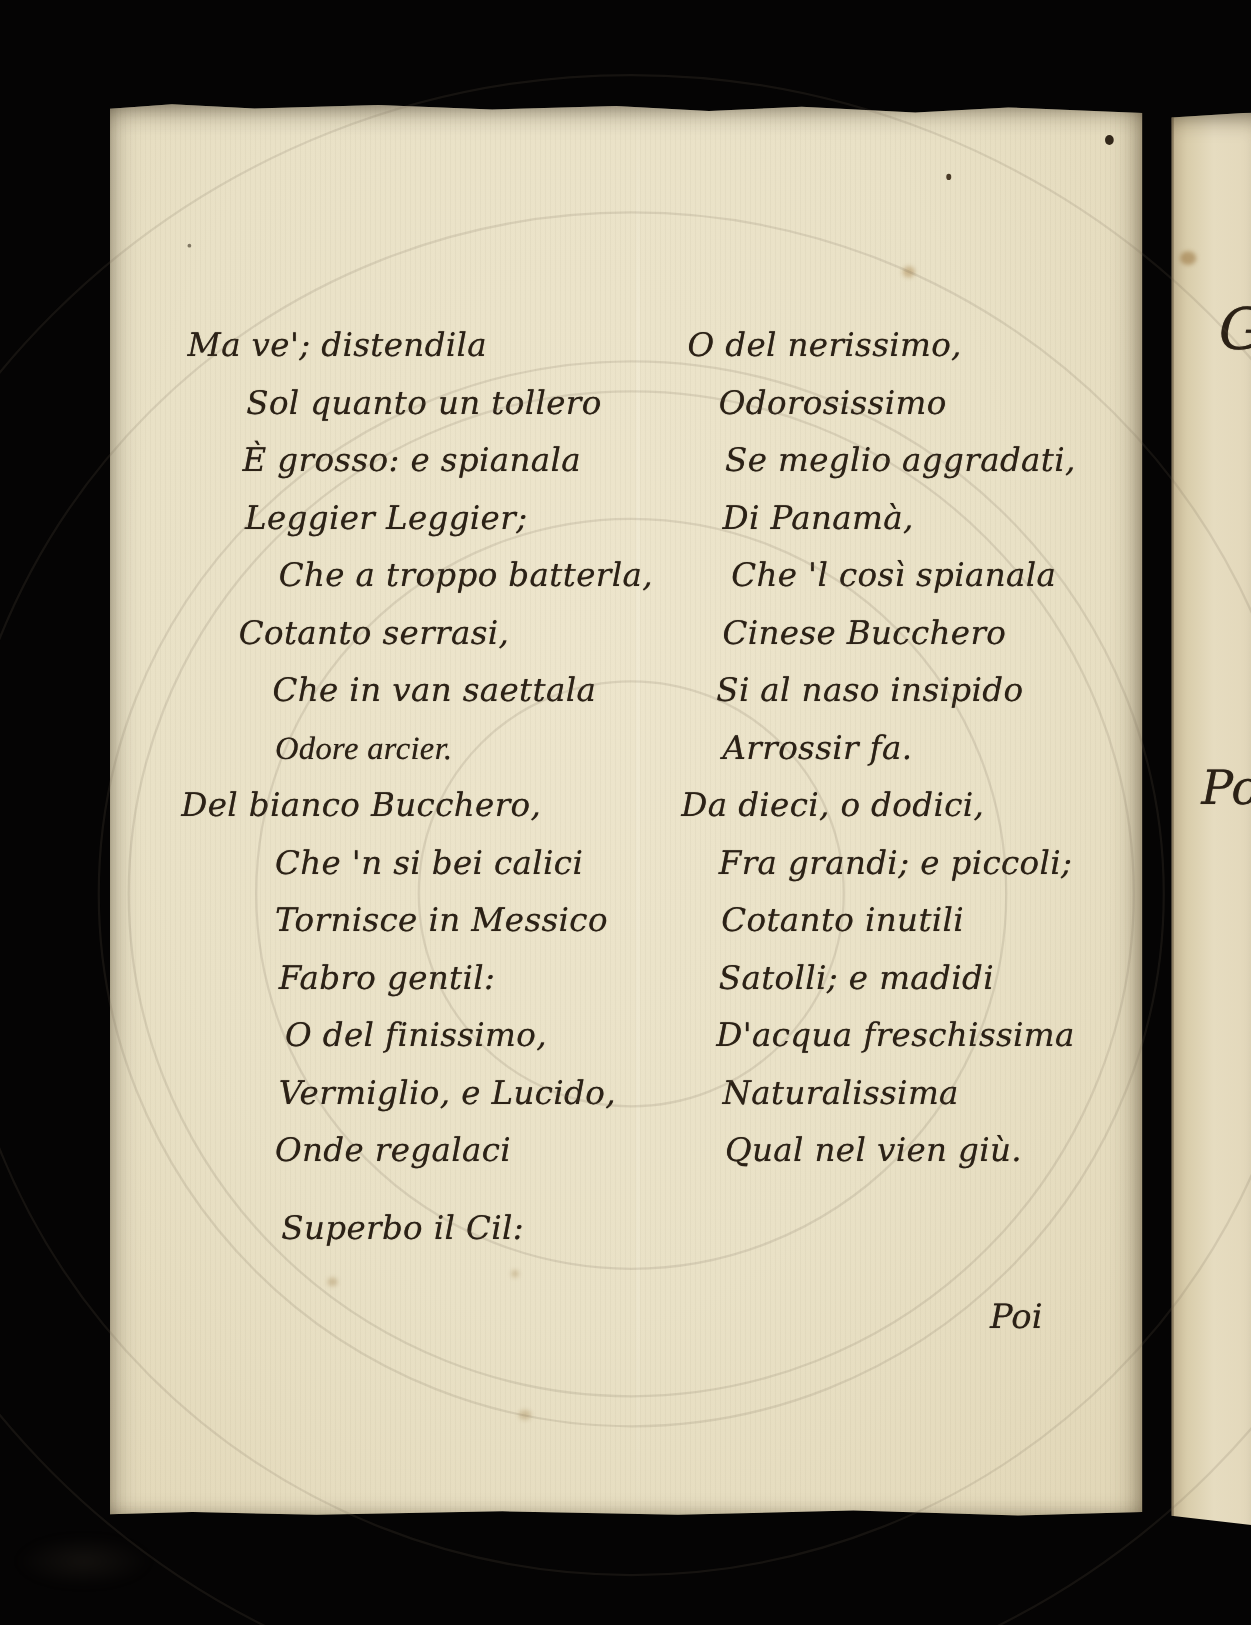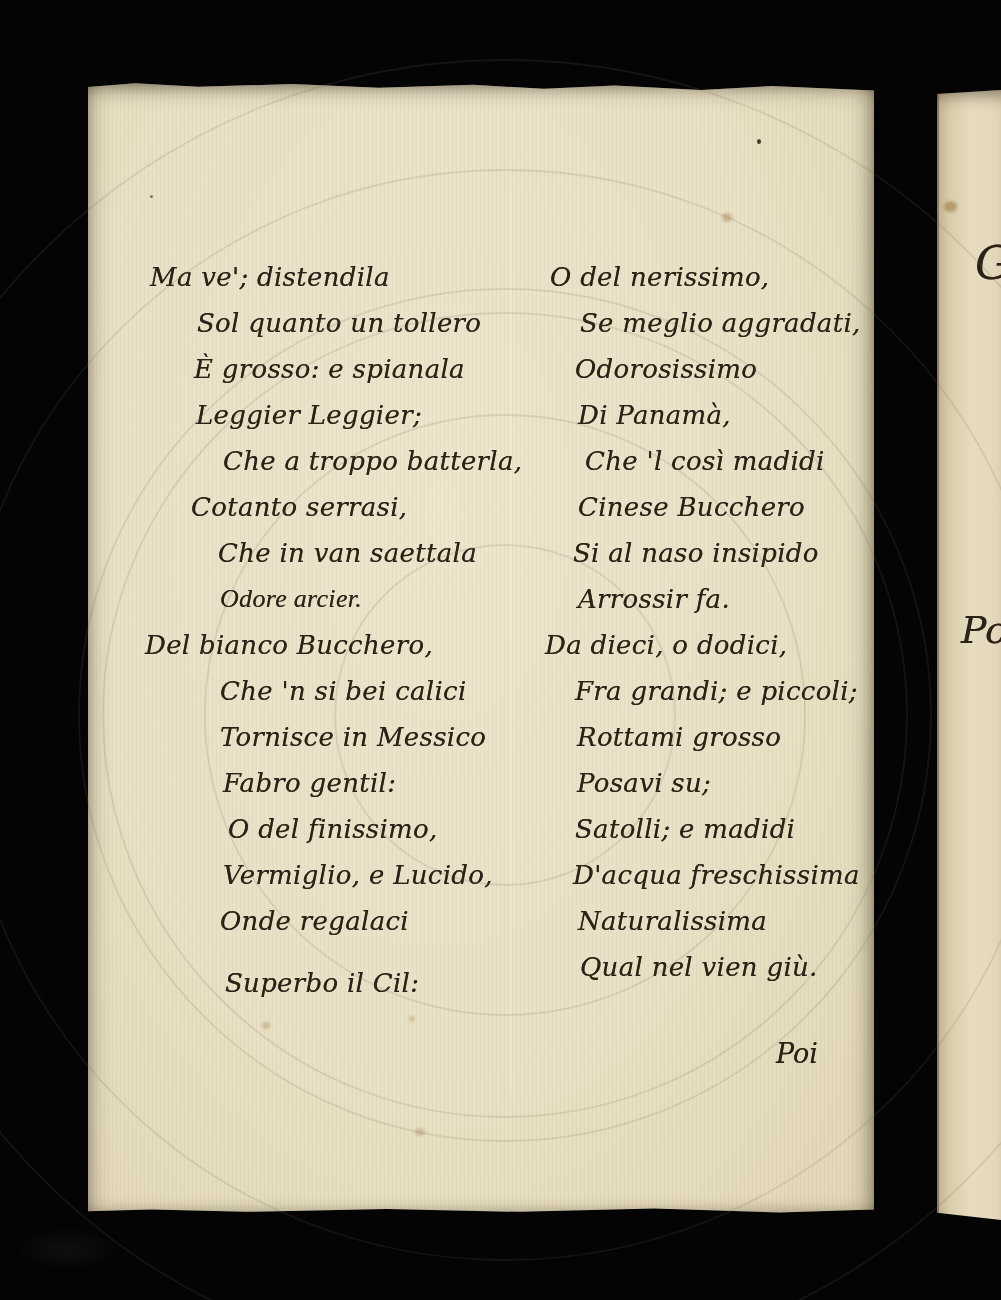--- a/index.html
+++ b/index.html
@@ -11,40 +11,41 @@
   
   .page-main{
     position:absolute;left:88px;top:82px;width:786px;height:1131px;
     background:radial-gradient(ellipse at 45% 38%, #ede5cc 0%, var(--paper,#e9e1c6) 55%, #e1d6b6 100%);
     clip-path:polygon(0 .45%,6% .12%,14% .42%,26% .18%,37% .5%,49% .25%,58% .6%,67% .3%,78% .7%,87% .35%,100% .75%,100% 99.7%,88% 99.95%,72% 99.6%,55% 99.9%,38% 99.65%,20% 99.9%,8% 99.7%,0 99.85%);
     box-shadow:
       inset 0 18px 22px -15px rgba(35,25,10,.65),
       inset 15px 0 24px -17px rgba(35,25,10,.5),
       inset -18px 0 22px -15px rgba(60,45,20,.55),
       inset 0 -12px 18px -13px rgba(60,45,20,.4);
+    padding-left: 40px;
   }
   .paper-texture{
     position:absolute;inset:0;pointer-events:none;
     background:repeating-linear-gradient(90deg, rgba(100,88,60,.045) 0 1px, transparent 1px 4px);
   }
   .page-crease{
     position:absolute;left:421px;top:0;width:3px;height:100%;opacity:.55;pointer-events:none;
     background:linear-gradient(180deg, transparent 0, rgba(255,252,240,.35) 15%, rgba(255,252,240,.28) 85%, transparent);
   }
   
   .verse-col{
     position:absolute;top:172px;width:400px;
     font-size:26px;font-style:italic;line-height:46px;letter-spacing:.3px;
     color:var(--ink,#2b2116);
   }
   .col-left{left:57px;}
   .col-right{left:457px;}
   .verse-line{white-space:nowrap;text-shadow:0 0 .6px rgba(43,33,22,.7);}
   .catchword{
-    position:absolute;left:688px;top:956px;
+    position:absolute;left:704px;top:956px;
     font-size:27px;font-style:italic;color:var(--ink,#2b2116);
     text-shadow:0 0 .6px rgba(43,33,22,.7);
   }
   
   .speck,.stain{position:absolute;border-radius:50%;pointer-events:none;}
   .speck{background:#32271a;}
   .sp-1{left:796px;top:26px;width:7px;height:8px;}
   .sp-2{left:669px;top:57px;width:4px;height:5px;background:#4a3b28;}
   .sp-3{left:62px;top:113px;width:3px;height:3px;background:rgba(60,50,35,.6);}
   .stain{filter:blur(1.5px);}
@@ -97,31 +98,30 @@
         <div class="verse-line" style="padding-left: 75px;">Che 'n si bei calici</div>
         <div class="verse-line" style="padding-left: 75px;">Tornisce in Messico</div>
         <div class="verse-line" style="padding-left: 78px;">Fabro gentil:</div>
         <div class="verse-line" style="padding-left: 83px;">O del finissimo,</div>
         <div class="verse-line" style="padding-left: 78px;">Vermiglio, e Lucido,</div>
         <div class="verse-line" style="padding-left: 75px;">Onde regalaci</div>
         <div class="verse-line" style="padding-left: 80px; margin-top: 16px;">Superbo il Cil:</div>
       </div>
     <div class="verse-col col-right">
         <div class="verse-line" style="padding-left: 5px;">O del nerissimo,</div>
+        <div class="verse-line" style="padding-left: 30px;">Odorosissimo</div>
         <div class="verse-line" style="padding-left: 35px;">Se meglio aggradati,</div>
-        <div class="verse-line" style="padding-left: 30px;">Odorosissimo</div>
         <div class="verse-line" style="padding-left: 33px;">Di Panamà,</div>
-        <div class="verse-line" style="padding-left: 40px;">Che 'l così madidi</div>
+        <div class="verse-line" style="padding-left: 40px;">Che 'l così spianala</div>
         <div class="verse-line" style="padding-left: 33px;">Cinese Bucchero</div>
         <div class="verse-line" style="padding-left: 28px;">Si al naso insipido</div>
         <div class="verse-line" style="padding-left: 33px;">Arrossir fa.</div>
         <div class="verse-line" style="padding-left: 0px;">Da dieci, o dodici,</div>
         <div class="verse-line" style="padding-left: 30px;">Fra grandi; e piccoli;</div>
-        <div class="verse-line" style="padding-left: 32px;">Rottami grosso</div>
-        <div class="verse-line" style="padding-left: 32px;">Posavi su;</div>
+        <div class="verse-line" style="padding-left: 32px;">Cotanto inutili</div>
         <div class="verse-line" style="padding-left: 30px;">Satolli; e madidi</div>
         <div class="verse-line" style="padding-left: 28px;">D'acqua freschissima</div>
         <div class="verse-line" style="padding-left: 33px;">Naturalissima</div>
         <div class="verse-line" style="padding-left: 35px;">Qual nel vien giù.</div>
       </div>
 
     <div class="catchword">Poi</div>
 
     <div class="speck sp-1"></div>
     <div class="speck sp-2"></div>

